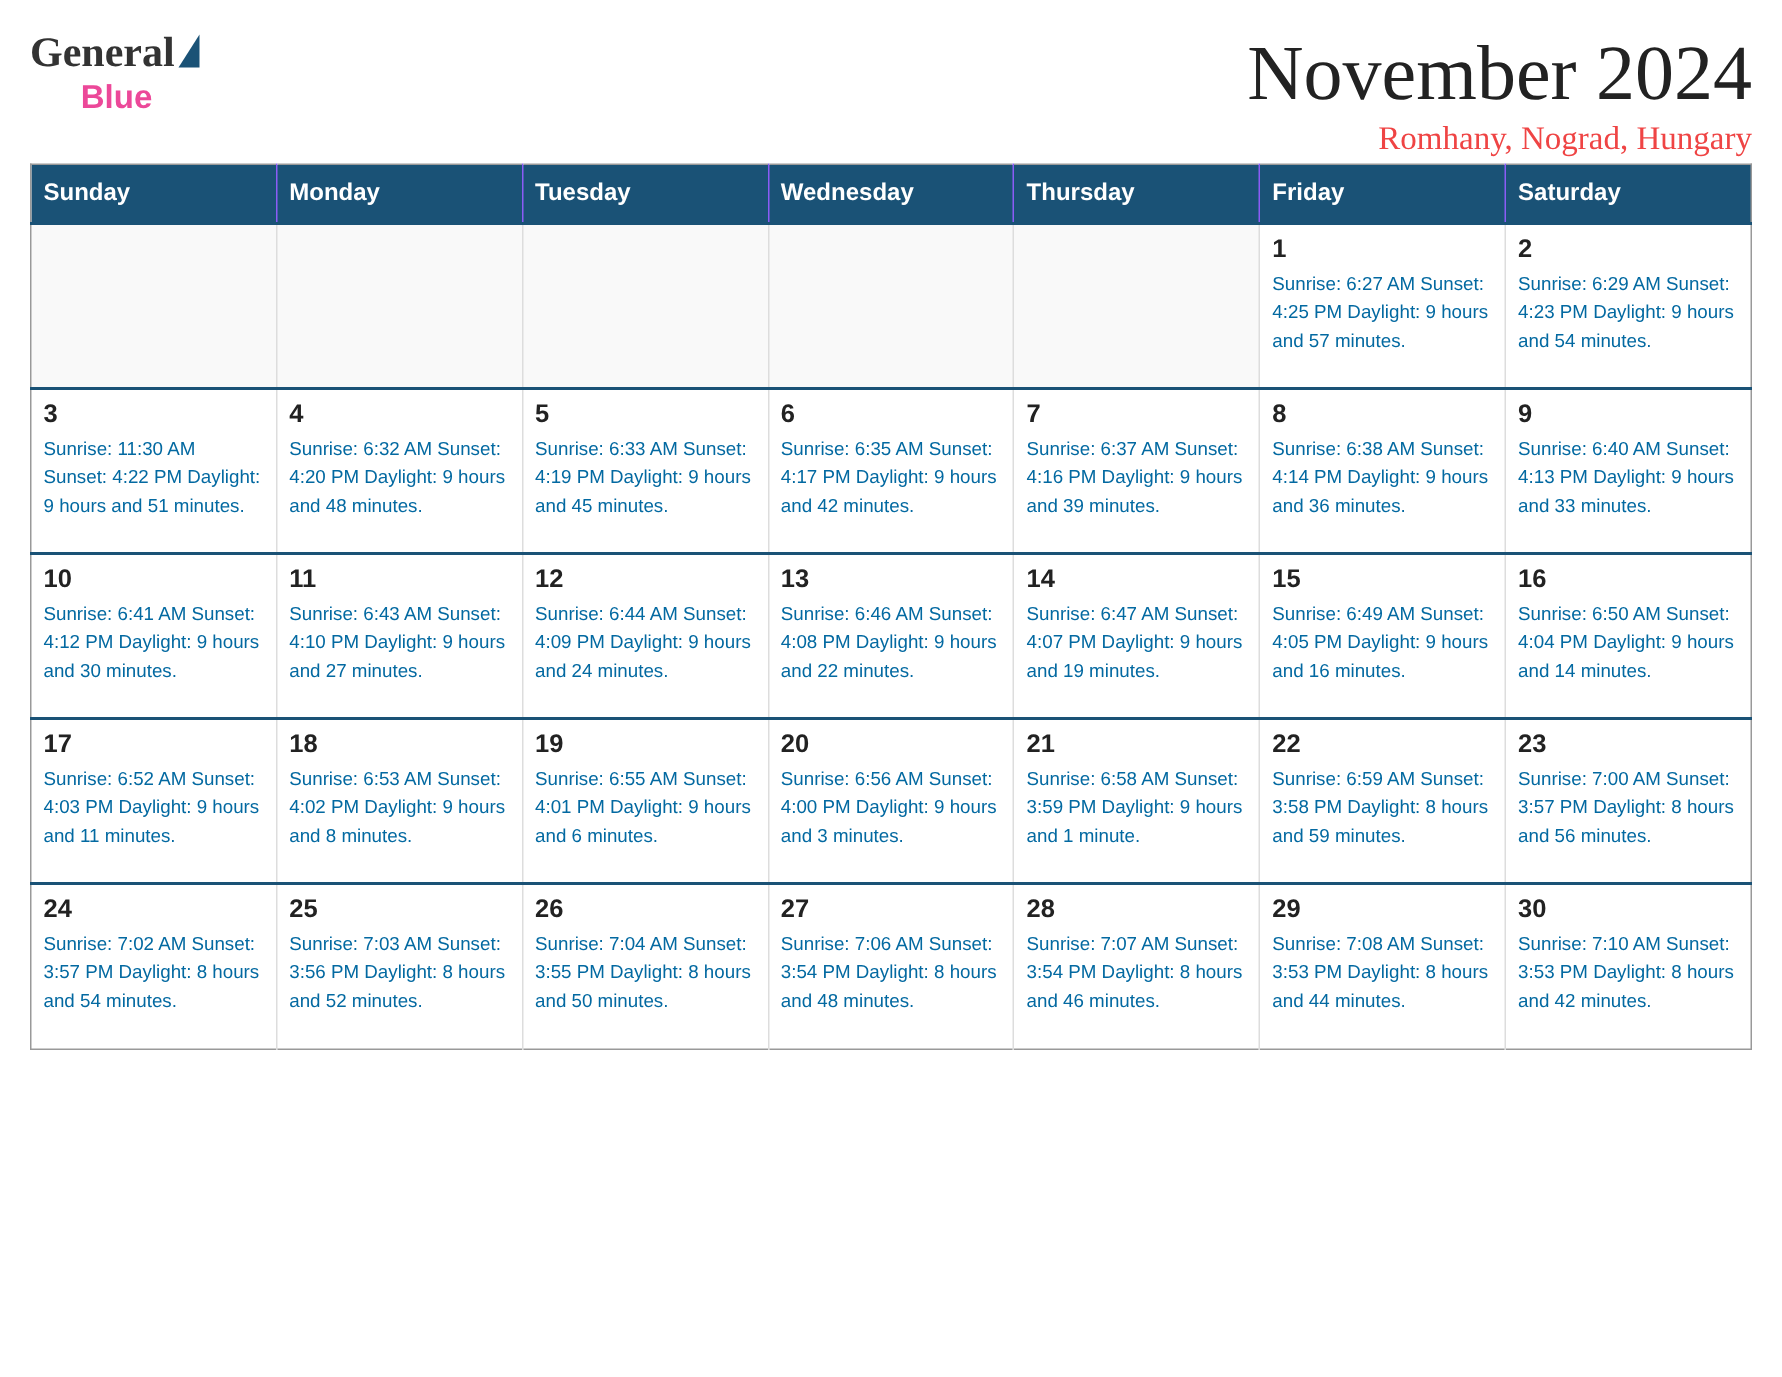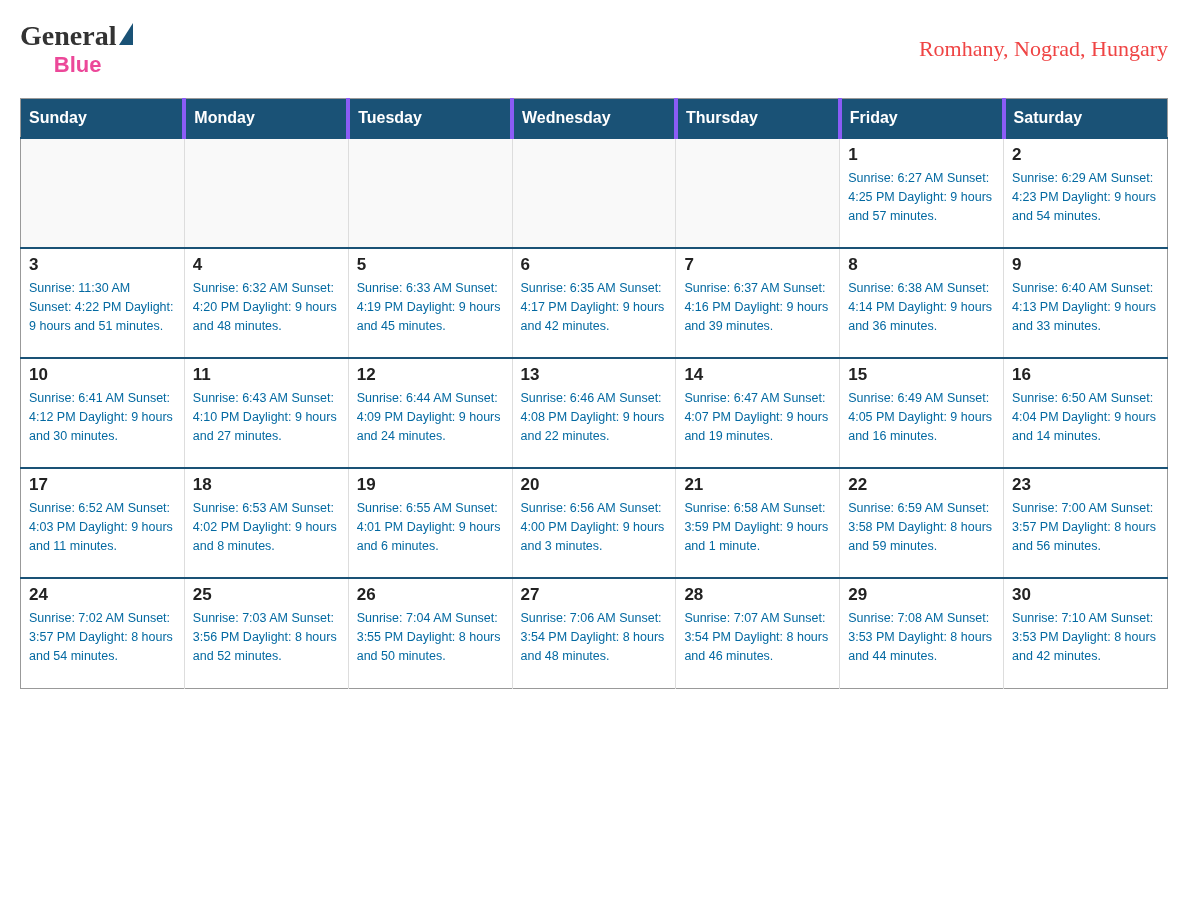--- a/index.html
+++ b/index.html
@@ -7,22 +7,22 @@
       font-family: Arial, sans-serif;
       background: #fff;
       color: #333;
       width: 1188px;
       min-height: 918px;
       padding: 20px;
     }
     .header {
       display: flex;
       justify-content: space-between;
-      align-items: center;
-      margin-bottom: 20px;
+      align-items: flex-start;
+      margin-bottom: 4px;
     }
     .logo {
       display: flex;
       align-items: center;
     }
     .logo-text-general {
       font-size: 28px;
       font-weight: bold;
       color: #333;
       font-family: Georgia, serif;
@@ -74,21 +74,21 @@
       border-collapse: collapse;
       border: 1px solid #999;
     }
     .calendar thead tr th {
       background-color: #1a5276;
       color: #fff;
       font-size: 16px;
       font-weight: bold;
       padding: 10px 8px;
       text-align: left;
-      border-right: 4px solid #8b5cf6;
+      border-right: 1px solid #8b5cf6;
     }
     .calendar thead tr th:last-child {
       border-right: none;
     }
     .calendar tbody tr {
       border-top: 2px solid #1a5276;
     }
     .calendar tbody tr td {
       vertical-align: top;
       width: 14.28%;
@@ -125,20 +125,21 @@
       <div class="logo-row1">
         <span class="logo-text-general">General</span>
         <span class="logo-triangle"></span>
       </div>
       <div class="logo-row2">
         <span class="logo-blue">Blue</span>
       </div>
     </div>
   </div>
   <div class="title-block">
+    <div class="title-month">November 2024</div>
     <div class="title-location">Romhany, Nograd, Hungary</div>
   </div>
 </div>
 
 <table class="calendar">
   <thead>
     <tr>
     <th>Sunday</th>
         <th>Monday</th>
         <th>Tuesday</th>

